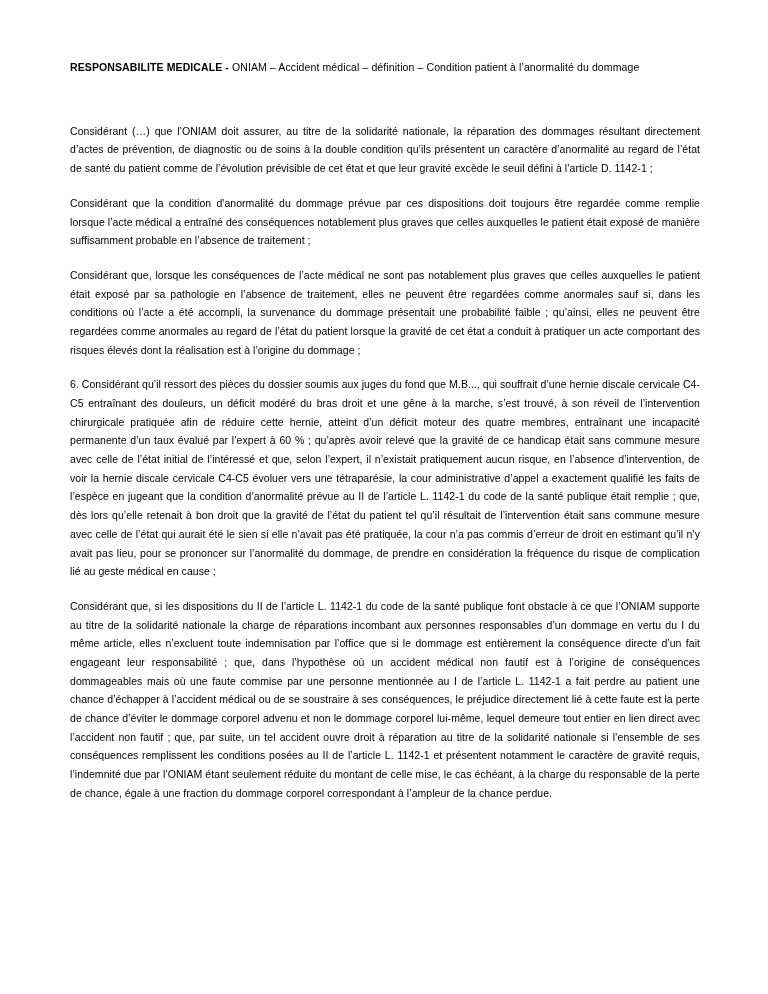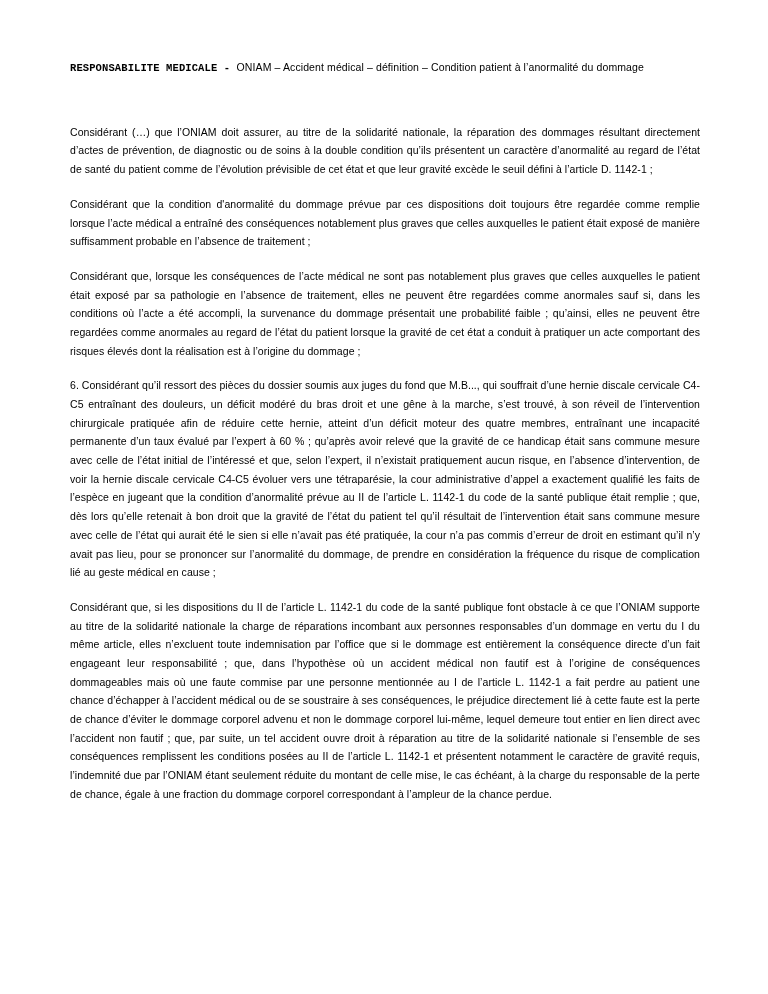--- a/index.html
+++ b/index.html
@@ -22,21 +22,20 @@
     padding: 60px 68px 0 70px;
   }
   .doc-header {
     font-size: 10.5px;
     line-height: 1.5;
     margin-bottom: 46px;
     letter-spacing: 0.01em;
   }
   .doc-header .strong {
     font-weight: bold;
-    font-family: Liberation Mono, monospace;
   }
   .ref-line {
     font-size: 10.5px;
     line-height: 1.55;
     margin-bottom: 18px;
     letter-spacing: 0.01em;
   }
   .para {
     font-size: 10.5px;
     line-height: 1.78;

